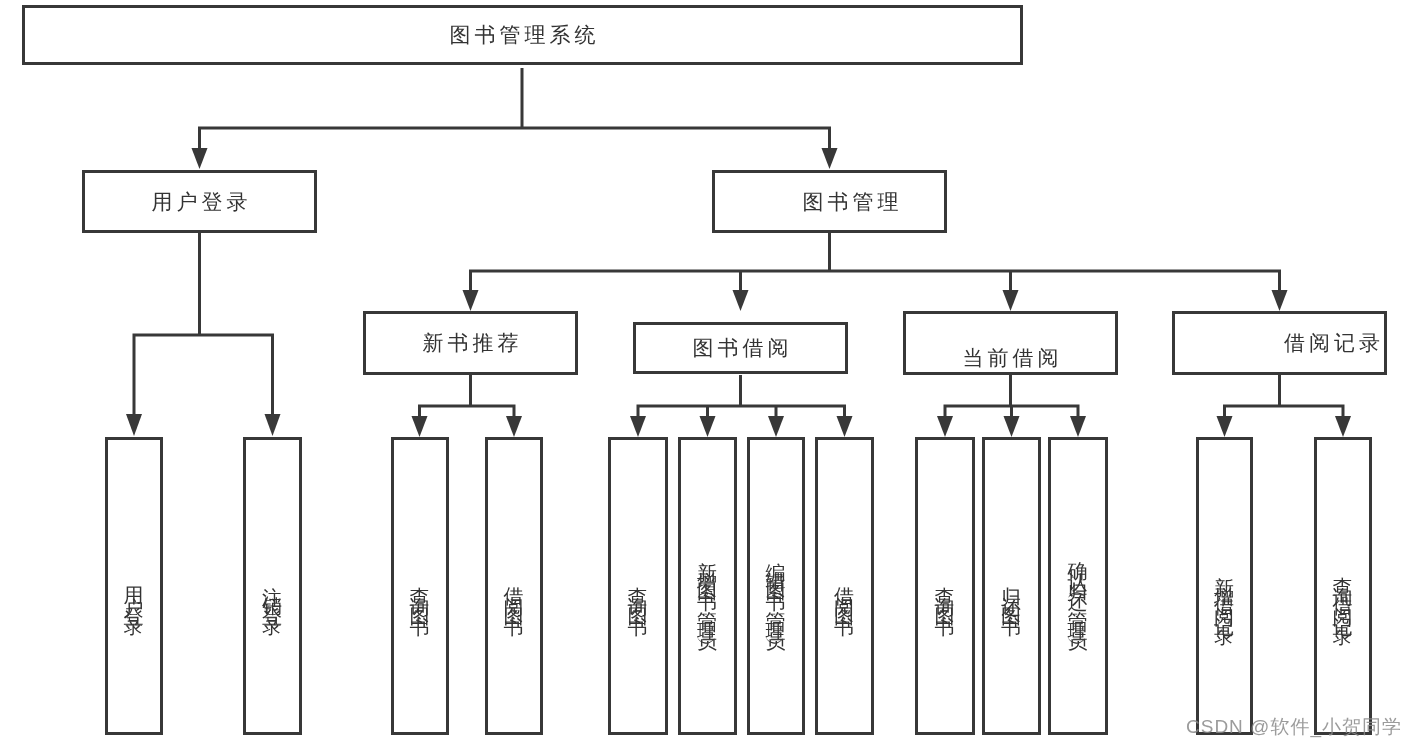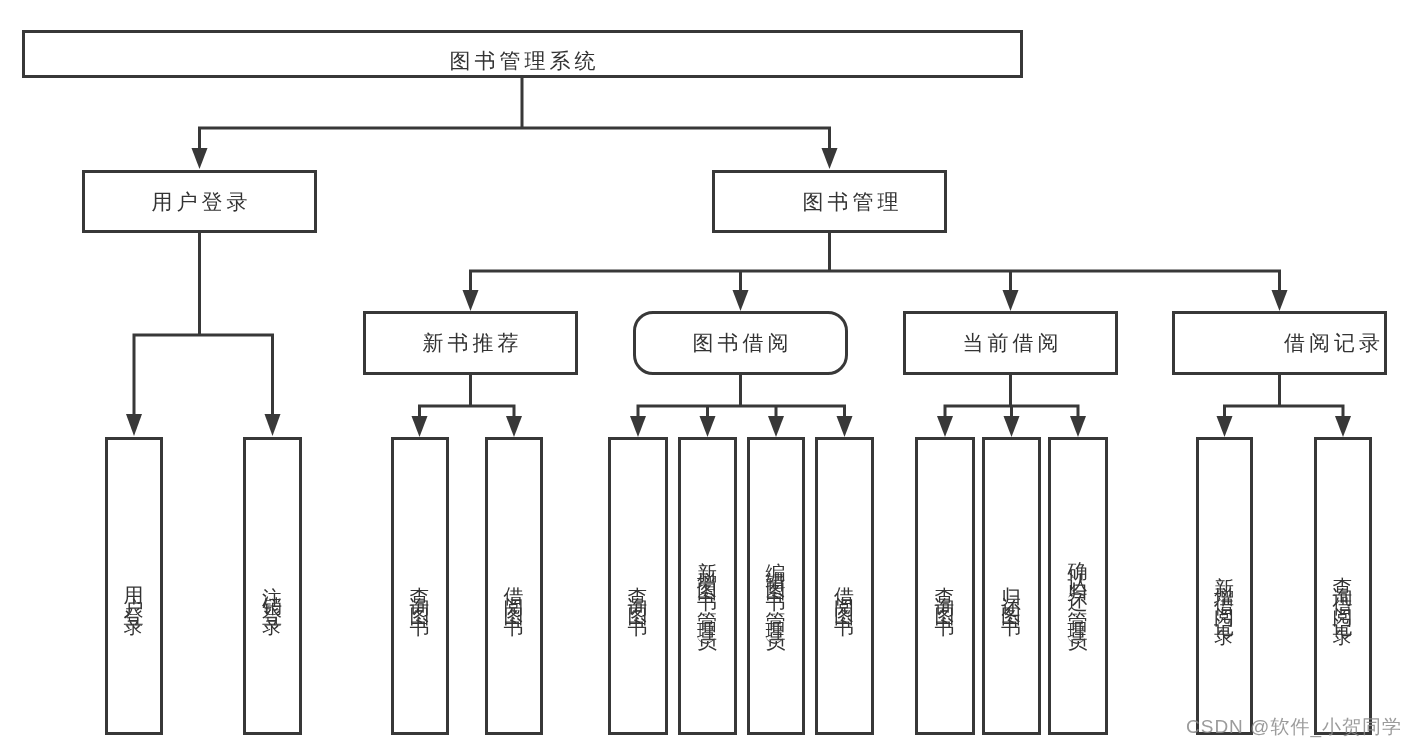--- a/index.html
+++ b/index.html
@@ -99,38 +99,38 @@
 
       <polygon points="937,416 953,416 945,437"></polygon>
       <polygon points="1003.5,416 1019.5,416 1011.5,437"></polygon>
       <polygon points="1070,416 1086,416 1078,437"></polygon>
 
       <polygon points="1216.5,416 1232.5,416 1224.5,437"></polygon>
       <polygon points="1335,416 1351,416 1343,437"></polygon>
     </g>
   </svg>
 
-  <div class="box hbox" style="left:22px; top:30px; width:1001px; height:48px;align-items:flex-end;">
+  <div class="box hbox" style="left:22px; top:5px; width:1001px; height:60px;">
     <span class="label">图书管理系统</span>
   </div>
 
   <div class="box hbox" style="left:82px; top:170px; width:235px; height:63px;">
     <span class="label">用户登录</span>
   </div>
   <div class="box hbox" style="left:712px; top:170px; width:235px; height:63px;padding-left:42px;">
     <span class="label">图书管理</span>
   </div>
 
   <div class="box hbox" style="left:363px; top:311px; width:215px; height:64px;justify-content:center;">
     <span class="label">新书推荐</span>
   </div>
-  <div class="box hbox" style="left:633px; top:311px; width:215px; height:64px;border-radius:20px;">
+  <div class="box hbox" style="left:633px; top:322px; width:215px; height:52px;">
     <span class="label">图书借阅</span>
   </div>
-  <div class="box hbox" style="left:903px; top:311px; width:215px; height:64px;">
+  <div class="box hbox" style="left:903px; top:311px; width:215px; height:64px;align-items:flex-end;">
     <span class="label">当前借阅</span>
   </div>
   <div class="box hbox" style="left:1172px; top:311px; width:215px; height:64px;justify-content:flex-end;">
     <span class="label">借阅记录</span>
   </div>
 
   <div class="box vbox" style="left:105px; top:437px; width:58px; height:298px;">
     <span class="label">用户登录</span>
   </div>
   <div class="box vbox" style="left:243px; top:437px; width:59px; height:298px;">

